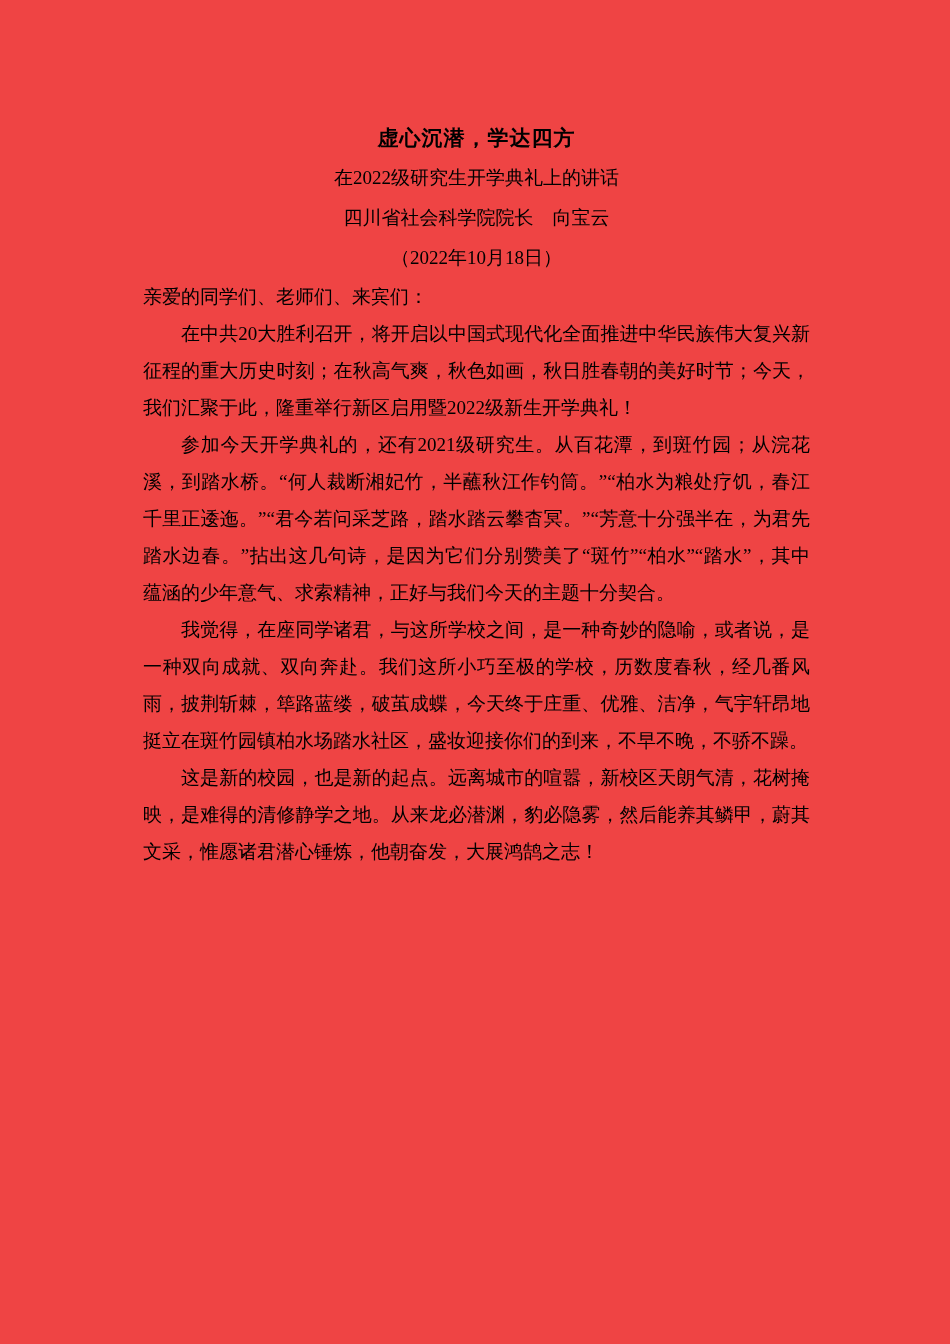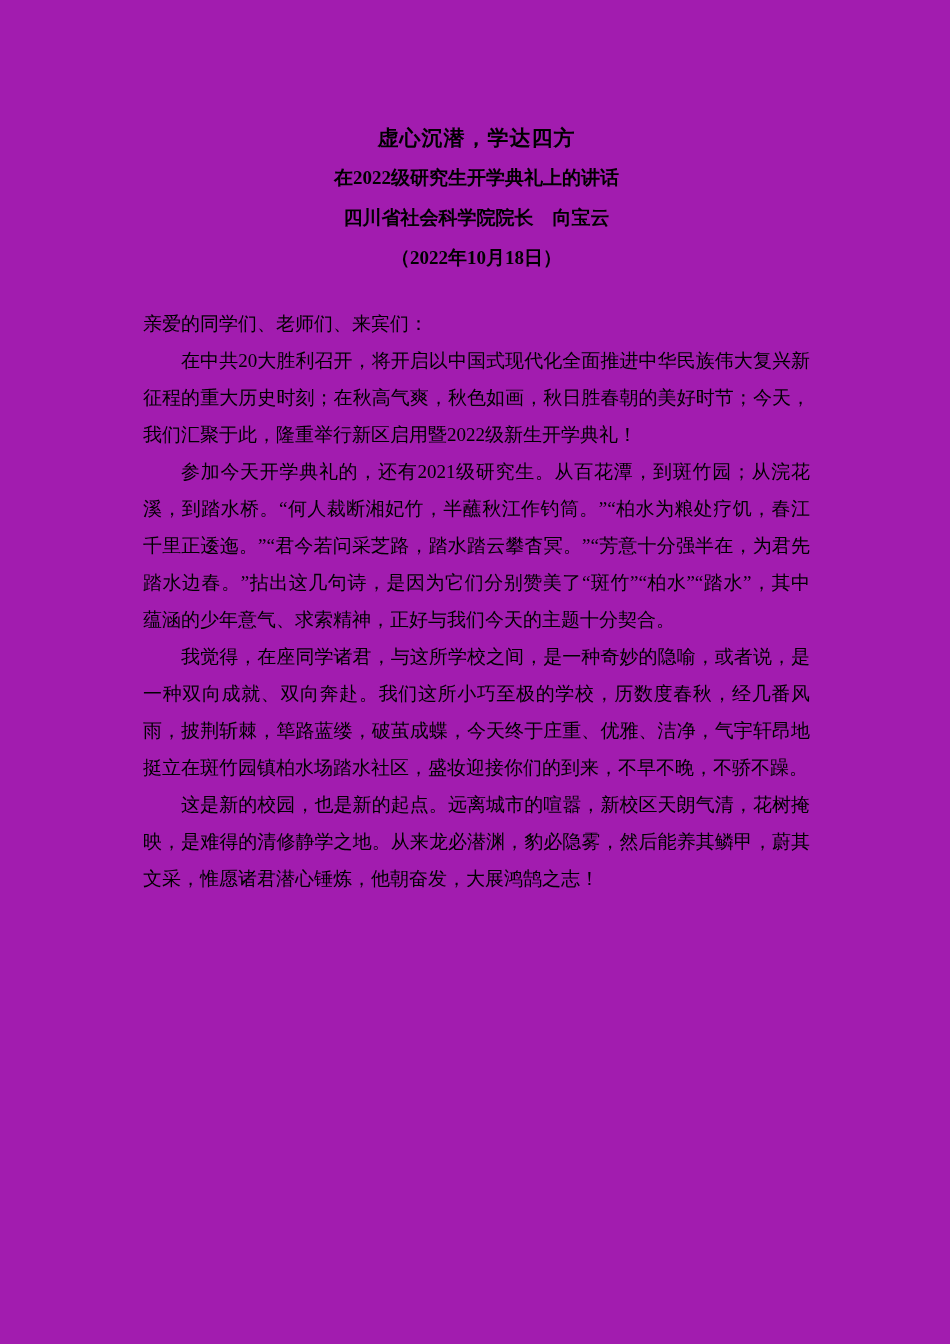--- a/index.html
+++ b/index.html
@@ -5,44 +5,43 @@
   html, body {
     margin: 0;
     padding: 0;
     background: #ffffff;
   }
   .page {
     position: relative;
     width: 950px;
     height: 1344px;
     margin: 0 auto;
-    background: #a21caf;
+    background: #ef4444;
     box-sizing: border-box;
     padding: 118px 140px 0 143px;
     font-family: "Liberation Serif", "DejaVu Serif", serif;
     color: #000000;
     overflow: hidden;
   }
   .doc-title {
     margin: 0;
     font-size: 21px;
     font-weight: bold;
     text-align: center;
     line-height: 40px;
     letter-spacing: 1px;
   }
   .head-line {
     margin: 0;
     font-size: 19px;
-    font-weight: bold;
+    font-weight: normal;
     text-align: center;
     line-height: 40px;
   }
   .doc-body {
-    margin-top: 27px;
   }
   .doc-body p {
     margin: 0;
     font-size: 19px;
     line-height: 37px;
     text-align: justify;
     text-indent: 2em;
   }
   .doc-body p.no-indent {
     text-indent: 0;

